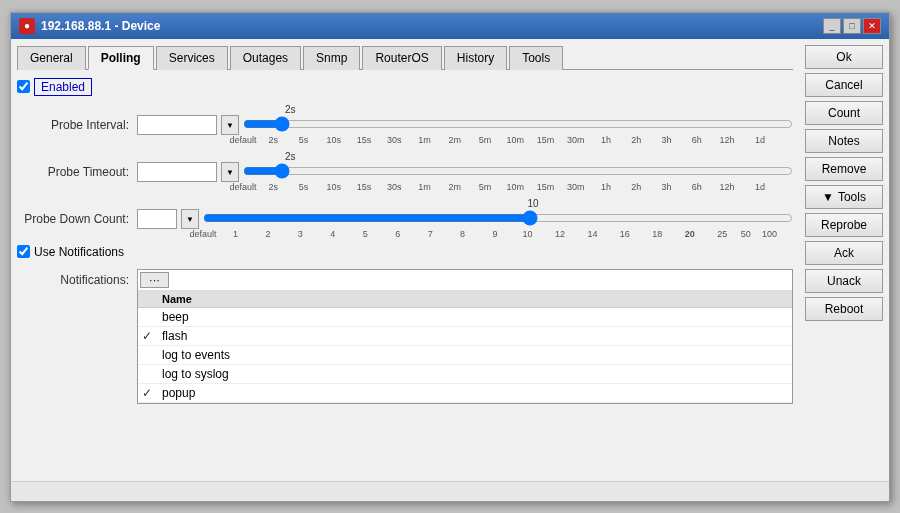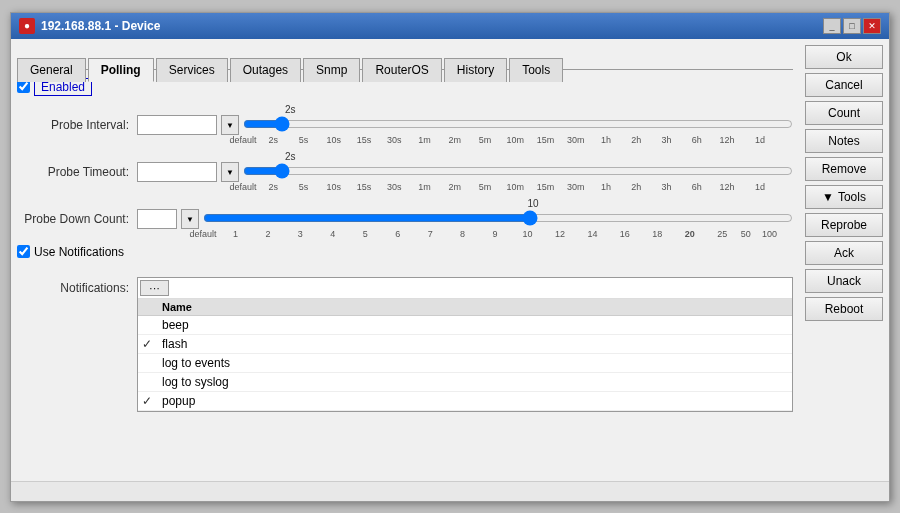--- a/index.html
+++ b/index.html
@@ -91,21 +91,21 @@
     }
     .tab {
       padding: 4px 12px;
       border: 1px solid #999;
       border-bottom: none;
       background: #e0e0e0;
       cursor: pointer;
       margin-right: 2px;
       font-size: 12px;
       position: relative;
-      top: 13px;
+      top: 1px;
     }
     .tab.active {
       background: #f0f0f0;
       border-bottom: 1px solid #f0f0f0;
       font-weight: bold;
       z-index: 1;
     }
     .panel {
       flex: 1;
       overflow: hidden;
@@ -178,21 +178,21 @@
     }
     .notifications-row {
       display: flex;
       align-items: center;
       gap: 4px;
       margin-bottom: 6px;
     }
     .notifications-panel {
       display: flex;
       align-items: flex-start;
-      margin-top: 12px;
+      margin-top: 4px;
     }
     .notifications-label {
       width: 120px;
       text-align: right;
       padding-right: 8px;
       font-size: 12px;
       color: #333;
       padding-top: 4px;
     }
     .list-container {

